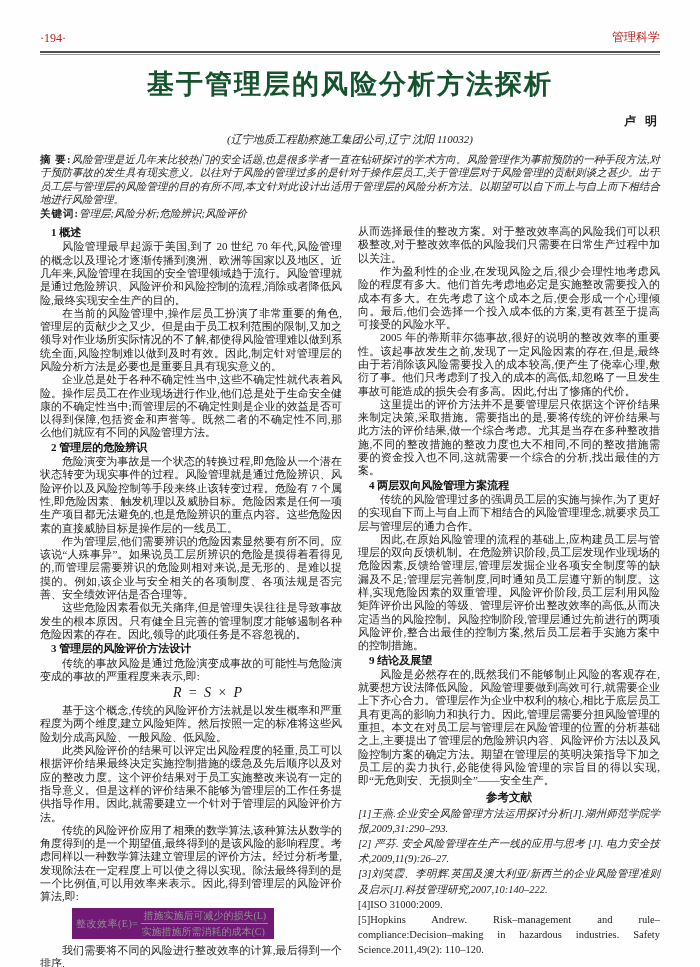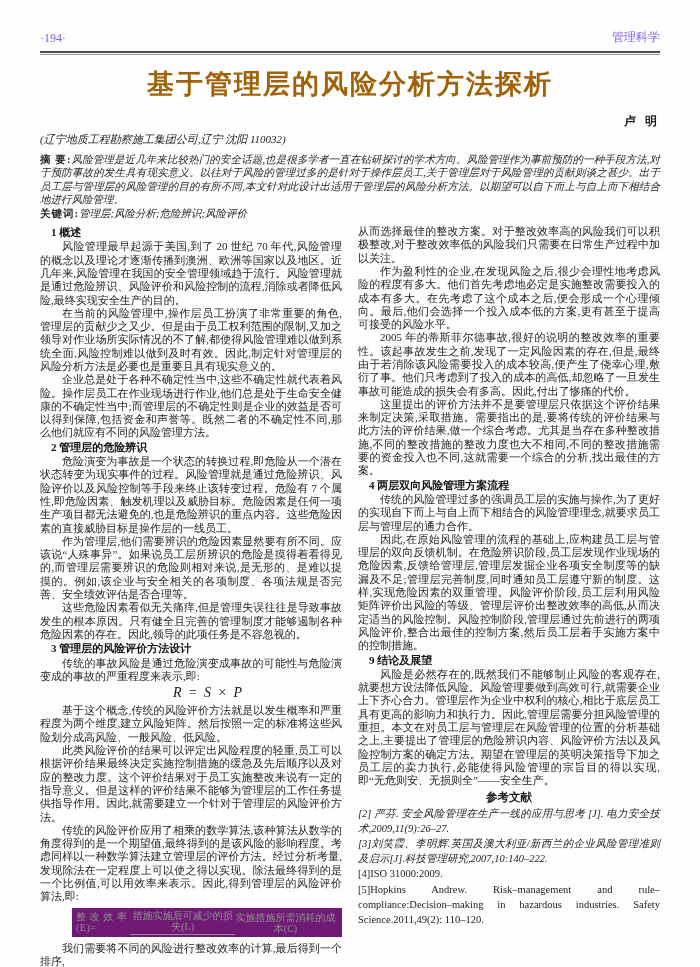--- a/index.html
+++ b/index.html
@@ -4,36 +4,36 @@
 <style>
   * { margin:0; padding:0; box-sizing:border-box; }
   html,body { background:#ffffff; }
   body { font-family:"Liberation Serif", serif; color:#1c1c1c; }
   .page {
     position:relative; width:700px; height:967px; margin:0 auto;
     background:#fefefe; padding:30px 40px 0 40px; overflow:hidden;
   }
   .header {
     display:flex; justify-content:space-between; align-items:flex-end;
-    font-size:12px; color:#8b5cf6; height:16px;
+    font-size:12px; color:#b91c1c; height:16px;
   }
   .double-rule {
     margin-top:5px; height:4px;
     border-top:2px solid #4f4f4f; border-bottom:1px solid #9a9a9a;
   }
   .title {
     margin-top:13px; text-align:center; font-size:27px; font-weight:bold;
-    letter-spacing:2px; color:#a16207; line-height:33px;
+    letter-spacing:2px; color:#14532d; line-height:33px;
   }
   .author {
     margin-top:13px; text-align:right; font-size:12px; font-weight:bold;
     letter-spacing:3px; line-height:15px;
   }
   .affiliation {
-    margin-top:3px; font-size:11px; font-style:italic;
+    margin-top:3px; text-align:center; font-size:11px; font-style:italic;
     line-height:15px; color:#222;
   }
   .abstract, .keywords {
     font-size:10.5px; line-height:13.4px; text-align:justify;
     font-style:italic; color:#1f1f1f;
   }
   .abstract { margin-top:6px; }
   .lead { font-style:normal; font-weight:bold; letter-spacing:1px; }
   .columns { display:flex; gap:16px; margin-top:5px; }
   .col {
@@ -49,21 +49,21 @@
   .formula-inline {
     font-style:italic; font-size:14px; letter-spacing:1.5px;
     padding-left:9.5em; line-height:18px; margin:1px 0 2px 0; color:#141414;
   }
   .formula-img {
     display:flex; align-items:center; margin:4px 0 5px 3.2em;
     color:#8f8f8f; background:#701a75; width:fit-content;
     padding:2px 6px 2px 4px; font-size:10px; line-height:11px;
   }
   .formula-img .f-lhs { margin-right:3px; letter-spacing:0.5px; }
-  .frac { display:inline-flex; text-align:center; }
+  .frac { display:inline-flex; flex-direction:column; text-align:left; }
   .frac .num { border-bottom:1px solid #8f8f8f; padding:0 2px 2px 2px; }
   .frac .den { padding-top:2px; }
   .refs-title {
     text-align:center; font-weight:bold; font-size:11.5px; line-height:15px;
     margin:2px 0 1px 0;
   }
   .ref { font-size:10.5px; line-height:15.2px; text-indent:0; text-align:justify; }
   .ref.cn { font-style:italic; }
 </style>
 </head>
@@ -115,20 +115,21 @@
       <p class="para cont">从而选择最佳的整改方案。对于整改效率高的风险我们可以积极整改,对于整改效率低的风险我们只需要在日常生产过程中加以关注。</p>
       <p class="para">作为盈利性的企业,在发现风险之后,很少会理性地考虑风险的程度有多大。他们首先考虑地必定是实施整改需要投入的成本有多大。在先考虑了这个成本之后,便会形成一个心理倾向。最后,他们会选择一个投入成本低的方案,更有甚至于提高可接受的风险水平。</p>
       <p class="para">2005 年的蒂斯菲尔德事故,很好的说明的整改效率的重要性。该起事故发生之前,发现了一定风险因素的存在,但是,最终由于若消除该风险需要投入的成本较高,便产生了侥幸心理,敷衍了事。他们只考虑到了投入的成本的高低,却忽略了一旦发生事故可能造成的损失会有多高。因此,付出了惨痛的代价。</p>
       <p class="para">这里提出的评价方法并不是要管理层只依据这个评价结果来制定决策,采取措施。需要指出的是,要将传统的评价结果与此方法的评价结果,做一个综合考虑。尤其是当存在多种整改措施,不同的整改措施的整改力度也大不相同,不同的整改措施需要的资金投入也不同,这就需要一个综合的分析,找出最佳的方案。</p>
       <h2>4 两层双向风险管理方案流程</h2>
       <p class="para">传统的风险管理过多的强调员工层的实施与操作,为了更好的实现自下而上与自上而下相结合的风险管理理念,就要求员工层与管理层的通力合作。</p>
       <p class="para">因此,在原始风险管理的流程的基础上,应构建员工层与管理层的双向反馈机制。在危险辨识阶段,员工层发现作业现场的危险因素,反馈给管理层,管理层发掘企业各项安全制度等的缺漏及不足;管理层完善制度,同时通知员工层遵守新的制度。这样,实现危险因素的双重管理。风险评价阶段,员工层利用风险矩阵评价出风险的等级、管理层评价出整改效率的高低,从而决定适当的风险控制。风险控制阶段,管理层通过先前进行的两项风险评价,整合出最佳的控制方案,然后员工层着手实施方案中的控制措施。</p>
       <h2>9 结论及展望</h2>
       <p class="para">风险是必然存在的,既然我们不能够制止风险的客观存在,就要想方设法降低风险。风险管理要做到高效可行,就需要企业上下齐心合力。管理层作为企业中权利的核心,相比于底层员工具有更高的影响力和执行力。因此,管理层需要分担风险管理的重担。本文在对员工层与管理层在风险管理的位置的分析基础之上,主要提出了管理层的危险辨识内容、风险评价方法以及风险控制方案的确定方法。期望在管理层的英明决策指导下加之员工层的卖力执行,必能使得风险管理的宗旨目的得以实现,即“无危则安、无损则全”——安全生产。</p>
       <div class="refs-title">参考文献</div>
+      <p class="ref cn">[1]王燕.企业安全风险管理方法运用探讨分析[J].湖州师范学院学报,2009,31:290–293.</p>
       <p class="ref cn">[2] 严芬. 安全风险管理在生产一线的应用与思考 [J]. 电力安全技术,2009,11(9):26–27.</p>
       <p class="ref cn">[3]刘笑霞、李明辉.英国及澳大利亚/新西兰的企业风险管理准则及启示[J].科技管理研究,2007,10:140–222.</p>
       <p class="ref">[4]ISO 31000:2009.</p>
       <p class="ref">[5]Hopkins Andrew. Risk–management and rule–compliance:Decision–making in hazardous industries. Safety Science.2011,49(2): 110–120.</p>
 
     </div>
 
   </div>
 </div>
 

